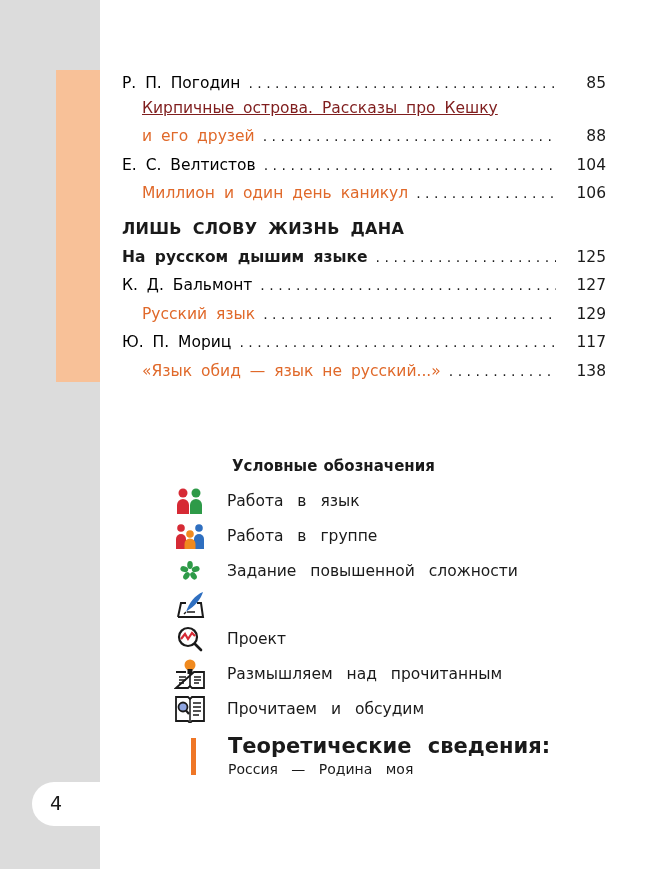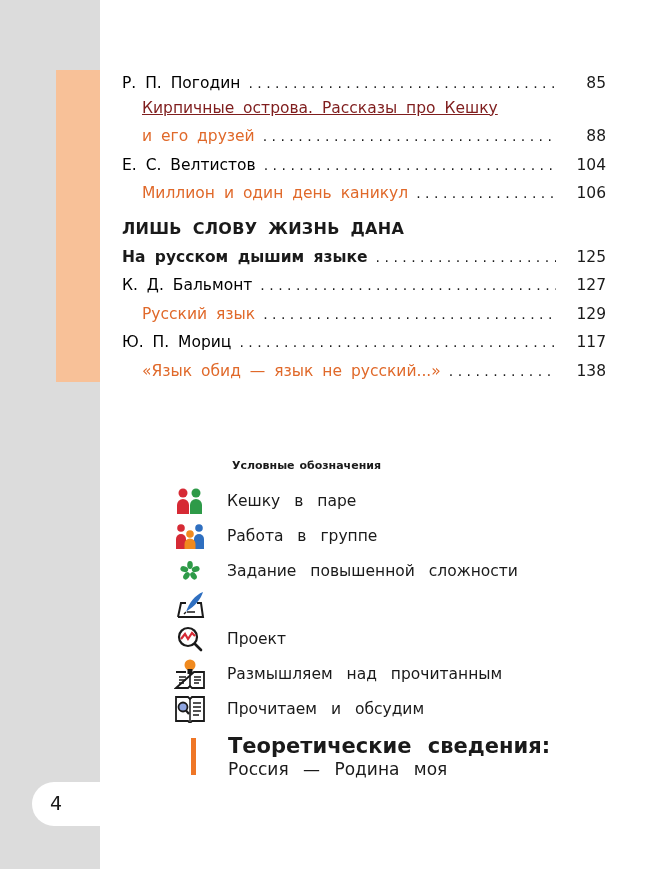--- a/index.html
+++ b/index.html
@@ -46,41 +46,41 @@
     .row.author .title { color: #000000; }
     .row.bold .title { font-weight: bold; }
     .row.wrap-line { height: 25px; }
     .row.wrap-line .title { padding-left: 20px; color: #7f1d1d; text-decoration: underline; }
     .section-heading {
       height: 35px; display: flex; align-items: flex-end;
       font-size: 16px; font-weight: bold; word-spacing: 5px; letter-spacing: 0.3px;
     }
     .legend { position: absolute; left: 170px; top: 455px; width: 380px; }
     .legend-title {
-      position: absolute; left: 62px; top: 0; font-size: 11px; font-weight: bold;
+      position: absolute; left: 62px; top: 0; font-size: 15px; font-weight: bold;
       line-height: 22px; word-spacing: 1px;
     }
     .legend-item {
       position: absolute; left: 0; height: 32px; display: flex; align-items: center;
     }
     .legend-item .icon { width: 40px; height: 32px; display: flex; align-items: center; justify-content: center; }
     .legend-item .label {
       margin-left: 17px; font-size: 15.5px; word-spacing: 9px; color: #1a1a1a;
       white-space: nowrap;
     }
     .theory-bar {
       position: absolute; left: 191px; top: 738px; width: 5px; height: 37px;
       background: #ef7626;
     }
     .theory-title {
       position: absolute; left: 228px; top: 736px; font-size: 21px;
       font-weight: bold; word-spacing: 9px; line-height: 20px;
     }
     .theory-sub {
-      position: absolute; left: 228px; top: 758px; font-size: 17px;
+      position: absolute; left: 228px; top: 758px; font-size: 14px;
       word-spacing: 9px; line-height: 22px;
     }
   </style>
 </head>
 <body>
 
 <div class="sidebar"></div>
 <div class="orange-block"></div>
 <div class="page-tab"></div>
 <div class="page-num">4</div>
@@ -144,21 +144,21 @@
 
   <div class="legend-item" style="top:30px;">
     <span class="icon">
       <svg width="28" height="26" viewBox="0 0 28 26">
         <circle cx="7" cy="5" r="4.5" fill="#d62a35"></circle>
         <circle cx="20" cy="5" r="4.5" fill="#2e9a48"></circle>
         <path d="M1 26 V17 A6 6 0 0 1 13 17 V26 Z" fill="#d62a35"></path>
         <path d="M14 26 V17 A6 6 0 0 1 26 17 V26 Z" fill="#2e9a48"></path>
       </svg>
     </span>
-    <span class="label">Кешку в паре</span>
+    <span class="label">Работа в язык</span>
   </div>
 
   <div class="legend-item" style="top:65px;">
     <span class="icon">
       <svg width="28" height="26" viewBox="0 0 28 26">
         <circle cx="5" cy="5" r="3.8" fill="#d62a35"></circle>
         <circle cx="23" cy="5" r="3.8" fill="#2f6fc0"></circle>
         <path d="M0 26 V16 A5 5 0 0 1 10 16 V26 Z" fill="#d62a35"></path>
         <path d="M18 26 V16 A5 5 0 0 1 28 16 V26 Z" fill="#2f6fc0"></path>
         <circle cx="14" cy="11" r="3.8" fill="#f08a1f"></circle>

